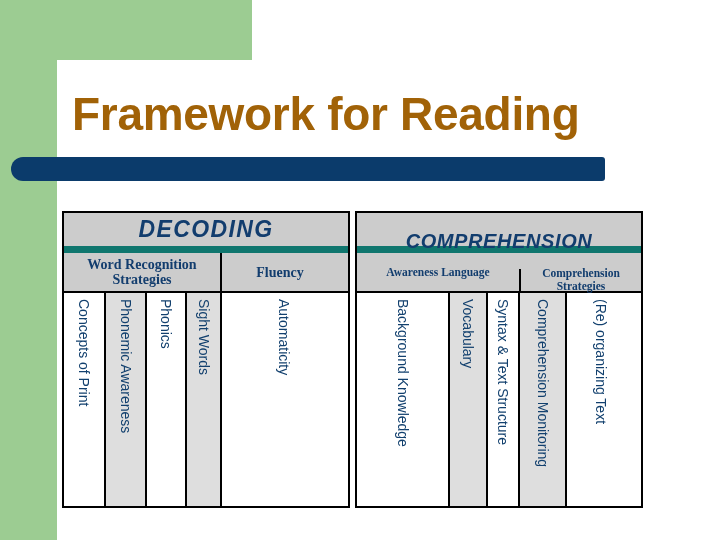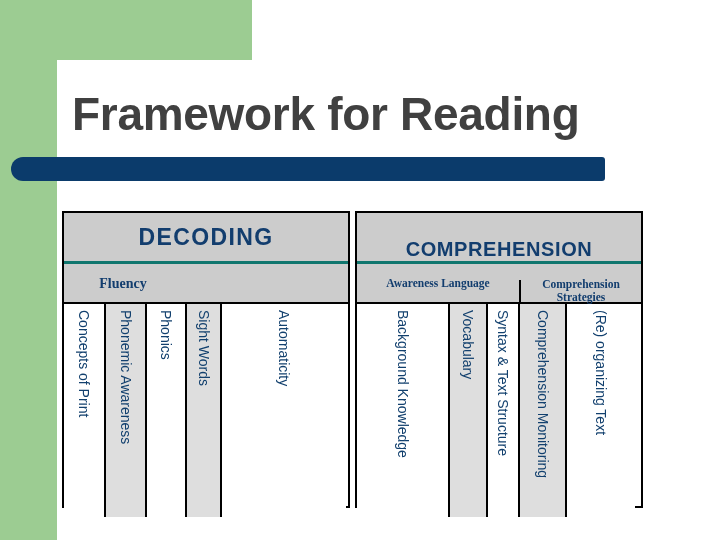--- a/index.html
+++ b/index.html
@@ -48,21 +48,21 @@
     border-top-left-radius: 34px;
   }
 
   
   .slide-title {
     position: absolute;
     left: 72px;
     top: 84px;
     width: 648px;
     height: 62px;
-    color: #404040;
+    color: #a16207;
     font-family: "Liberation Sans", sans-serif;
     font-size: 46px;
     font-weight: bold;
     line-height: 60px;
     letter-spacing: -0.3px;
     white-space: nowrap;
   }
 
   .navy-bar {
     position: absolute;
@@ -79,24 +79,25 @@
     position: absolute;
     border: 2px solid #000000;
     box-sizing: border-box;
     background: #ffffff;
   }
   #table-decoding  { left: 62px;  top: 211px; width: 288px; height: 297px; }
   #table-comprehension { left: 355px; top: 211px; width: 288px; height: 297px; }
 
   .tbl-title-row {
     position: relative;
-    height: 51px;
+    height: 40px;
     background: #cccccc;
-    border-bottom: 3px solid #0f766e;
-    box-sizing: border-box;
+    border-bottom: 7px solid #0f766e;
+    box-sizing: border-box;
+    font-style: italic;
   }
   .tbl-title-row .tbl-title {
     position: absolute;
     left: 0; right: 0; top: 0; bottom: 0;
     display: flex;
     align-items: center;
     justify-content: center;
     color: #123d6e;
     font-family: "Liberation Sans", sans-serif;
     font-size: 23px;
@@ -173,20 +174,21 @@
   <div class="white-panel"></div>
 
   <div class="slide-title">Framework for Reading</div>
   <div class="navy-bar"></div>
 
   <div class="tbl" id="table-decoding">
     <div class="tbl-title-row">
       <div class="tbl-title">DECODING</div>
     </div>
     <div class="tbl-sub-row">
+      <div class="sub-cell" style="width:156px;">Word Recognition Strategies</div>
       <div class="sub-cell" style="width:118px;">Fluency</div>
     </div>
     <div class="tbl-body-row">
       <div class="vcell" style="width:40px;">
         <span class="vlabel">Concepts of Print</span>
       </div>
       <div class="vcell shaded" style="width:41px;">
         <span class="vlabel">Phonemic Awareness</span>
       </div>
       <div class="vcell" style="width:40px;">

